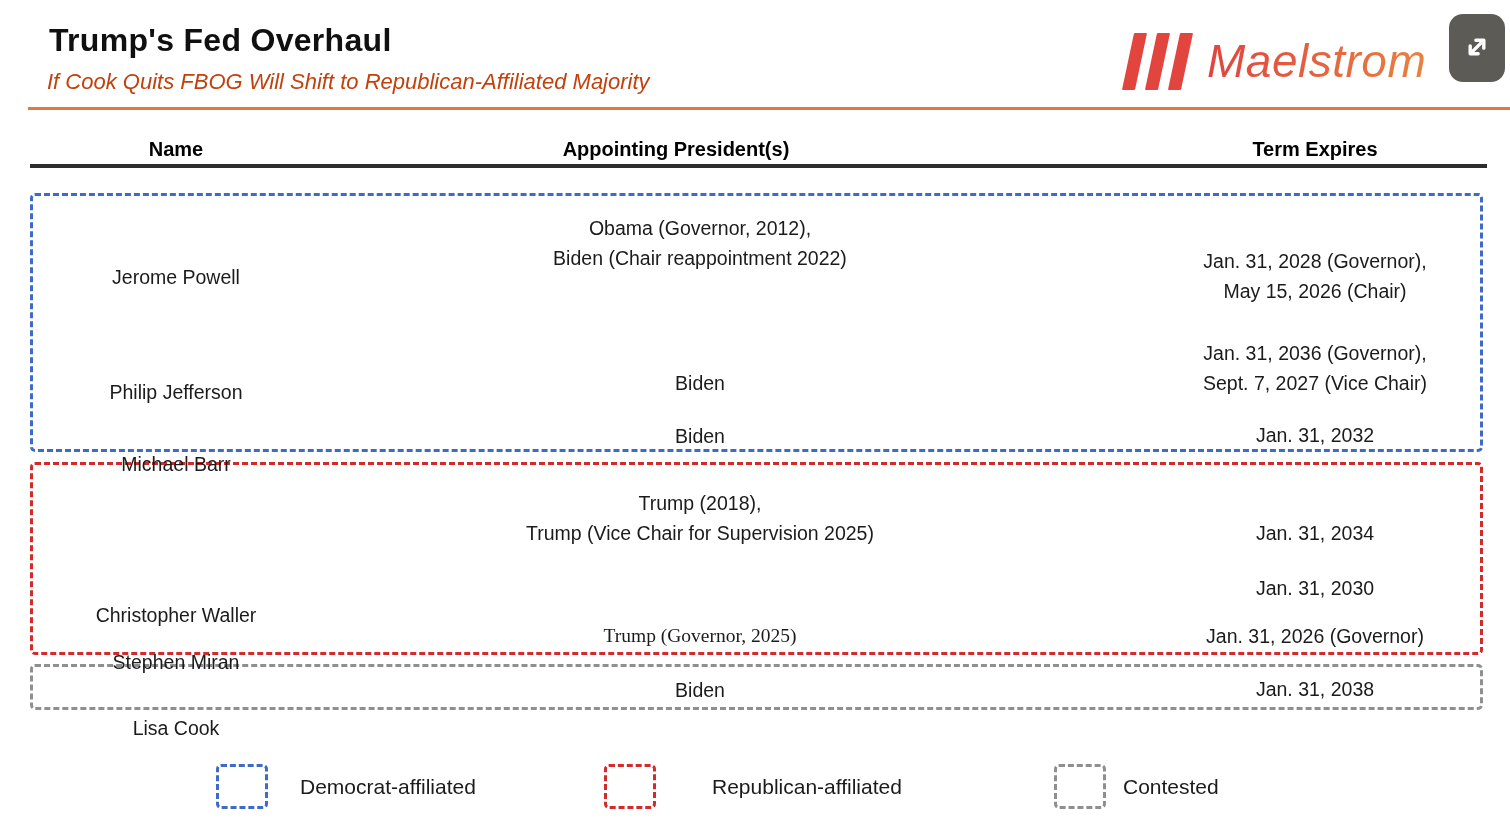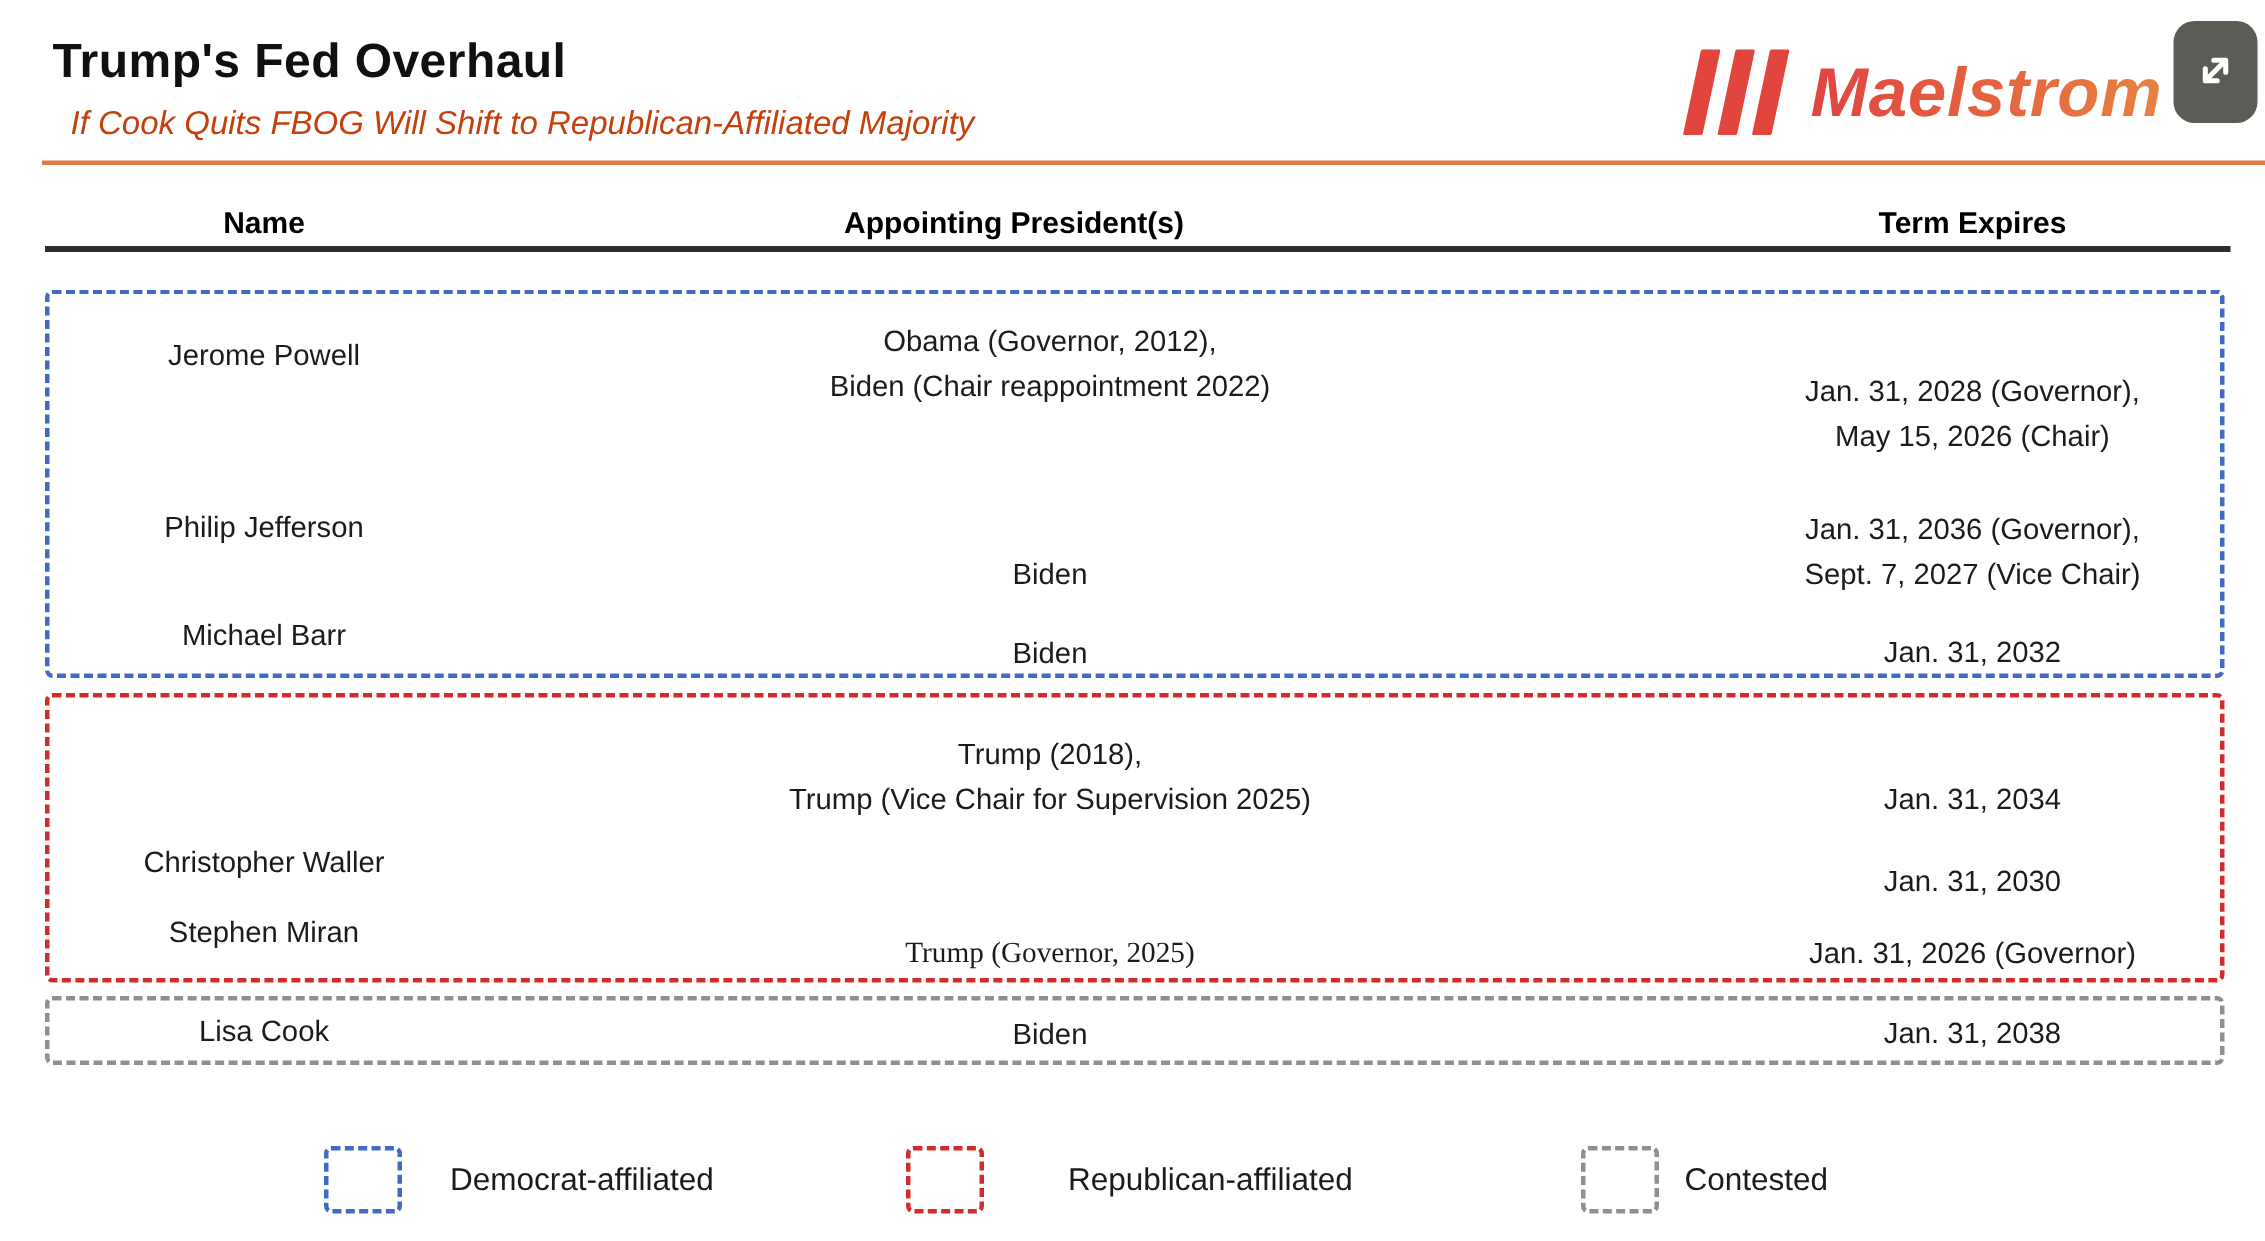--- a/index.html
+++ b/index.html
@@ -8,21 +8,21 @@
     position: relative;
     width: 1510px;
     height: 827px;
     background: #ffffff;
     font-family: "Liberation Sans", sans-serif;
     overflow: hidden;
   }
 
   
   .title {
-    position: absolute; left: 35px; top: 22px;
+    position: absolute; left: 49px; top: 22px;
     font-size: 32px; font-weight: bold; color: #101010;
     letter-spacing: 0.3px;
   }
   .subtitle {
     position: absolute; left: 47px; top: 69px;
     font-size: 22px; font-style: italic; color: #c2410c;
   }
   .orange-rule {
     position: absolute; left: 28px; top: 107px;
     width: 1482px; height: 3px; background: #dc7a40;
@@ -30,21 +30,21 @@
 
   
   .logo-bars { position: absolute; left: 1120px; top: 33px; width: 70px; height: 57px; }
   .logo-bar {
     position: absolute; top: 0; width: 13px; height: 57px;
     background: #e2453e; transform: skewX(-12deg); border-radius: 1px;
   }
   .logo-bar.b1 { left: 8px; } .logo-bar.b2 { left: 31px; } .logo-bar.b3 { left: 54px; }
   .brand-text {
     position: absolute; left: 1207px; top: 34px;
-    font-size: 46px; font-style: italic; font-weight: 700;
+    font-size: 46px; font-style: italic; font-weight: 400;
     background: linear-gradient(90deg, #e04440 0%, #e8823f 100%);
     -webkit-background-clip: text; background-clip: text;
     color: transparent; letter-spacing: 0.5px;
     white-space: nowrap;
   }
   .expand-btn {
     position: absolute; left: 1449px; top: 14px;
     width: 56px; height: 68px;
     background: #5d5b56; border-radius: 14px;
     border: none; cursor: pointer;
@@ -69,21 +69,21 @@
   .box { position: absolute; left: 30px; width: 1453px; border: 3px dashed; border-radius: 5px; }
   .box-dem { top: 193px; height: 259px; border-color: #3f6bc6; }
   .box-rep { top: 462px; height: 193px; border-color: #d22b2b; }
   .box-con { top: 664px; height: 46px;  border-color: #8f8f8f; }
 
   
   .cell {
     position: absolute; text-align: center;
     font-size: 19.5px; color: #1b1b1b; line-height: 30px;
   }
-  .col1 { left: 30px;  width: 292px; }
+  .col1 { left: 30px;  width: 292px; margin-top: 40px; }
   .col2 { left: 430px; width: 540px; }
   .col3 { left: 1090px; width: 450px; }
 
   .t-powell-name { top: 222px; }  .t-powell-app { top: 213px; }  .t-powell-term { top: 246px; }
   .t-jeff-name   { top: 337px; }  .t-jeff-app   { top: 368px; }  .t-jeff-term   { top: 338px; }
   .t-barr-name   { top: 409px; }  .t-barr-app   { top: 421px; }  .t-barr-term   { top: 420px; }
   .t-bowman-name { top: 487px; }  .t-bowman-app { top: 488px; }  .t-bowman-term { top: 518px; }
   .t-waller-name { top: 560px; }  .t-waller-app { top: 574px; }  .t-waller-term { top: 573px; }
   .t-miran-name  { top: 607px; }  .t-miran-app  { top: 621px; font-family: Liberation Serif, serif; }  .t-miran-term  { top: 621px; }
   .t-cook-name   { top: 673px; }  .t-cook-app   { top: 675px; }  .t-cook-term   { top: 674px; }

